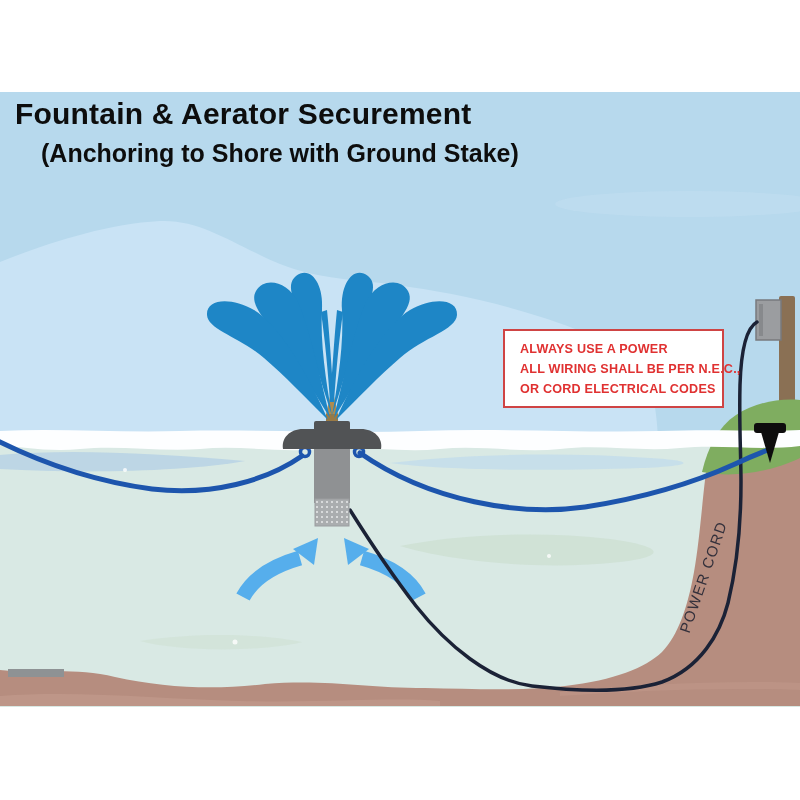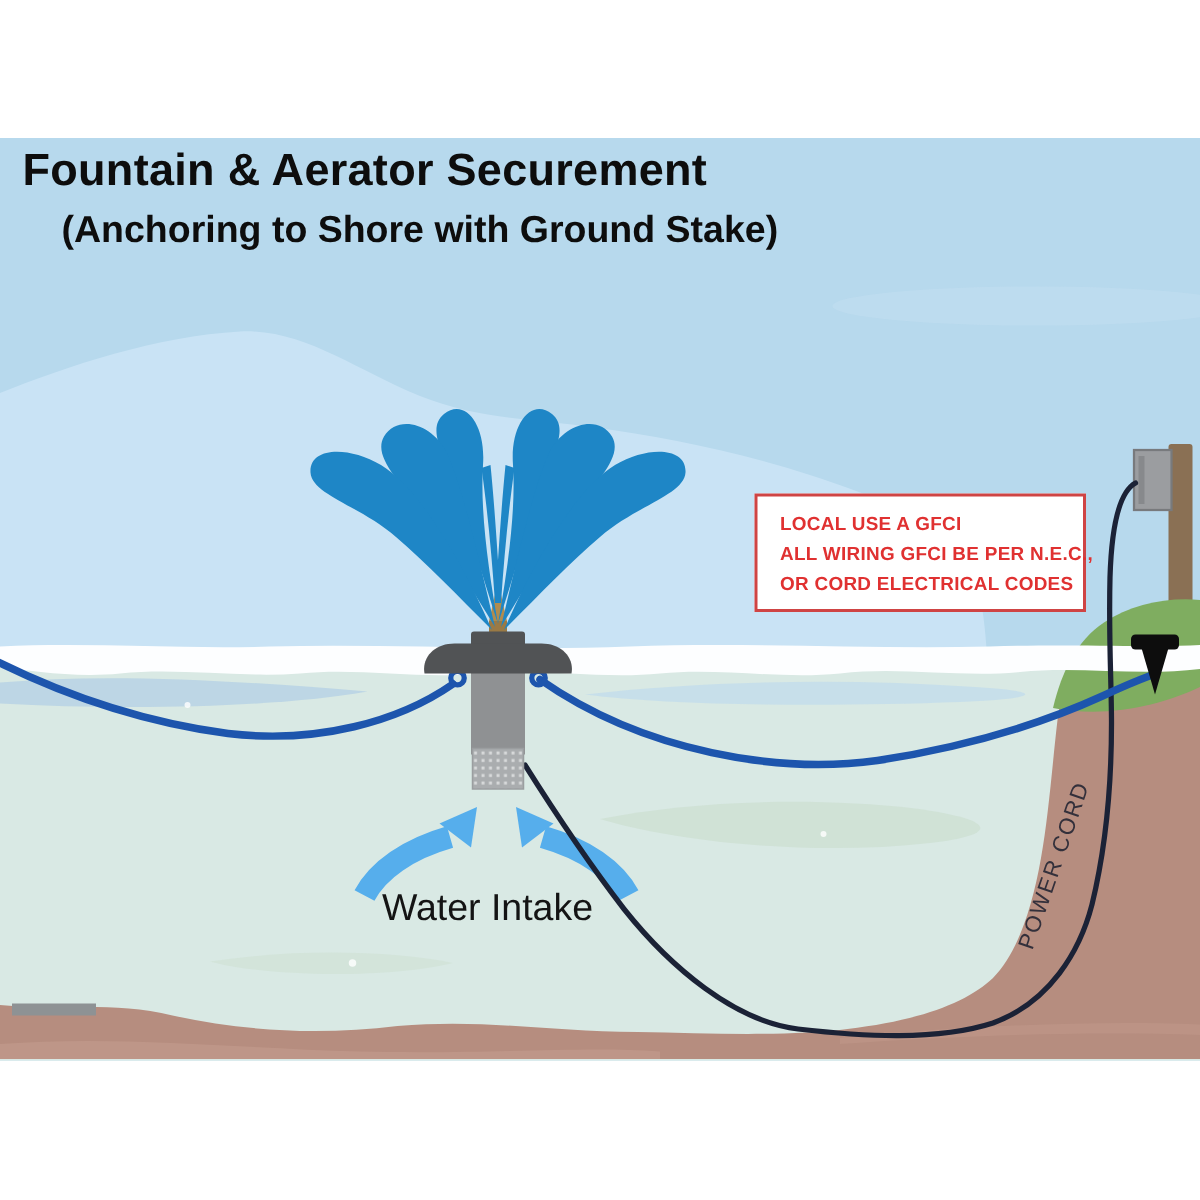--- a/index.html
+++ b/index.html
@@ -124,22 +124,21 @@
       <path d="M334,418 C350,392 366,365 380,345 C396,322 416,305 408,291 C399,276 376,282 366,302 C356,324 344,375 334,418 Z"></path>
       <path d="M328,420 C306,398 284,375 264,358 C240,337 208,330 207,315 C206,298 232,297 254,310 C276,323 304,365 328,420 Z"></path>
       <path d="M336,420 C358,398 380,375 400,358 C424,337 456,330 457,315 C458,298 432,297 410,310 C388,323 360,365 336,420 Z"></path>
     </g>
   </svg>
 
   <div class="title">Fountain &amp; Aerator Securement</div>
   <div class="subtitle">(Anchoring to Shore with Ground Stake)</div>
 
   <div class="warning">
-    <div>LOCAL USE A GFCI</div>
-    <div>ALL WIRING GFCI BE PER N.E.C.,</div>
+    <div>ALWAYS USE A POWER</div>
+    <div>ALL WIRING SHALL BE PER N.E.C.,</div>
     <div>OR CORD ELECTRICAL CODES</div>
   </div>
 
-  <div class="water-intake">Water Intake</div>
 
   <div class="power-cord">POWER CORD</div>
 
 </div>
 
 </body></html>

